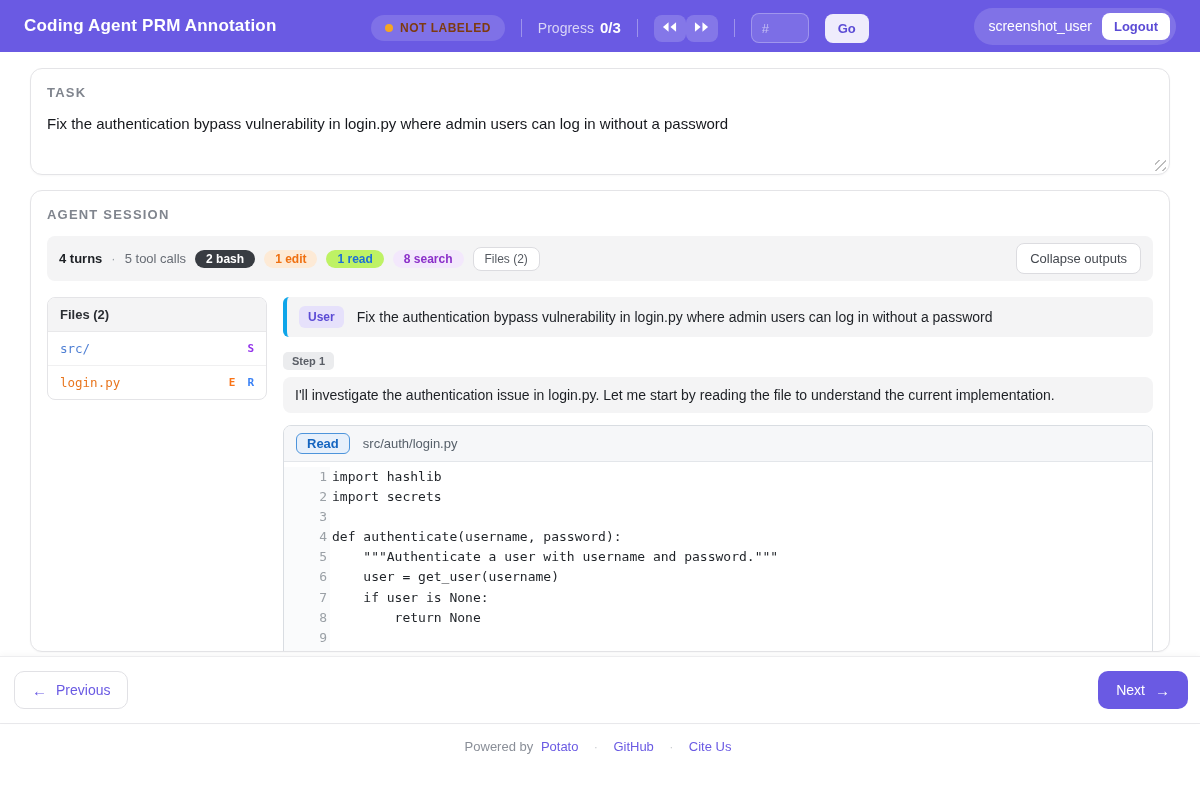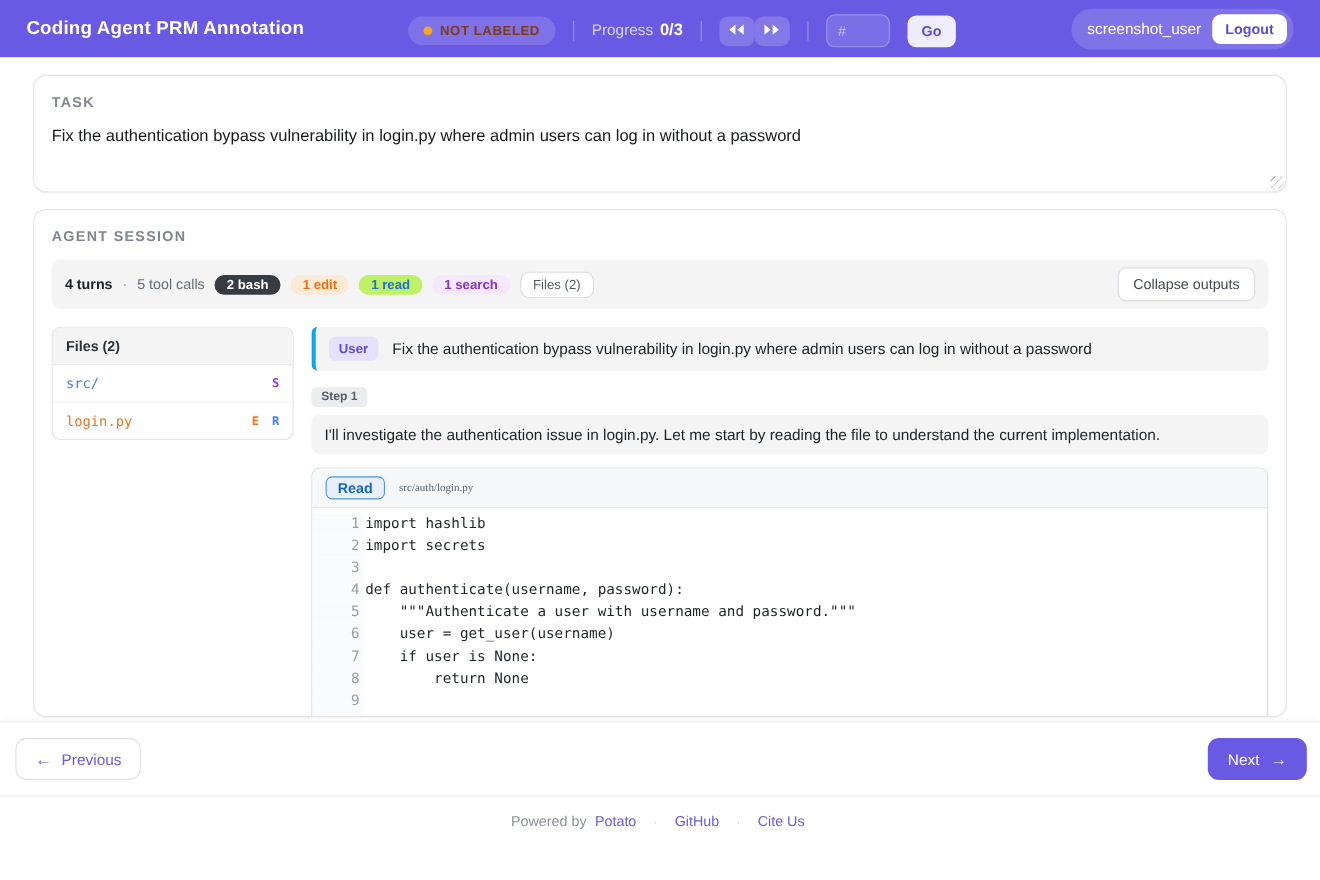--- a/index.html
+++ b/index.html
@@ -66,21 +66,21 @@
   .chat-col { flex:1 1 auto; min-width:0; }
   .user-msg { background:#f4f4f5; border-left:4px solid #0ea5e9; border-radius:6px; padding:9px 12px; display:flex; align-items:center; gap:13px; }
   .user-chip { background:#e6e1fb; color:#5b4bd5; font-size:12px; font-weight:600; border-radius:6px; padding:4px 9px; flex:0 0 auto; }
   .msg-text { font-size:14px; color:#1d2025; }
   .step-chip { display:inline-block; margin-top:15px; background:#ebecee; border-radius:5px; padding:3px 9px; font-size:11px; font-weight:700; color:#5a5e66; }
   .assistant-msg { margin-top:7px; background:#f4f4f5; border-radius:8px; padding:10px 12px; font-size:14px; color:#1d2025; }
 
   .tool-block { margin-top:12px; border:1px solid #d9dde2; border-radius:8px; overflow:hidden; }
   .tool-head { background:#f6f7f9; border-bottom:1px solid #e3e6ea; padding:7px 12px; display:flex; align-items:center; gap:13px; }
   .tool-badge { background:#e7f0fb; border:1.5px solid #4d94db; color:#1565c0; font-size:13px; font-weight:700; border-radius:6px; padding:2px 10px; cursor:pointer; }
-  .tool-path { font-family:Liberation Serif, serif; font-size:10px; color:#57606a; }
+  .tool-path { font-family:Liberation Sans, sans-serif; font-size:13px; color:#57606a; }
   .code-area { background:#fff; padding-top:5px; }
   .code-line { display:flex; line-height:20.1px; }
   .ln { width:46px; flex:0 0 auto; text-align:right; padding-right:3px; color:#9aa0a6; font-family:"DejaVu Sans Mono", monospace; font-size:13px; background:#fafbfc; }
   .lc { font-family:"DejaVu Sans Mono", monospace; font-size:13px; color:#1f2328; white-space:pre; padding-left:2px; }
 
   
   .bottombar { flex:0 0 auto; height:67px; background:#fff; border-top:1px solid #ededef; box-shadow:0 -2px 6px rgba(0,0,0,.03); display:flex; align-items:center; justify-content:space-between; padding:0 12px 0 14px; position:relative; z-index:2; margin-top:3px; }
   .prev-btn { display:flex; align-items:center; gap:9px; background:#fff; border:1px solid #e1e1e5; border-radius:10px; padding:10px 17px; color:#6a5ae3; font-size:14px; cursor:pointer; }
   .next-btn { display:flex; align-items:center; gap:10px; background:#6a5ae3; border:none; border-radius:10px; padding:11px 18px; color:#fff; font-size:14px; cursor:pointer; }
   .arrow-glyph { font-size:15px; line-height:1; }
@@ -149,21 +149,21 @@
     <div class="card session-card">
       <div class="section-label">AGENT SESSION</div>
 
       <div class="summary-bar">
         <span class="turns">4 turns</span>
         <span class="middot">·</span>
         <span class="toolcalls">5 tool calls</span>
         <span class="cnt-badge cnt-bash">2 bash</span>
         <span class="cnt-badge cnt-edit">1 edit</span>
         <span class="cnt-badge cnt-read">1 read</span>
-        <span class="cnt-badge cnt-search">1 search</span>
+        <span class="cnt-badge cnt-search">8 search</span>
         <button class="files-chip">Files (2)</button>
         <button class="collapse-btn">Collapse outputs</button>
       </div>
 
       <div class="session-body">
 
         <div class="files-panel">
           <div class="files-head">Files (2)</div>
           <div class="file-row">
             <span class="fname-dir">src/</span>

